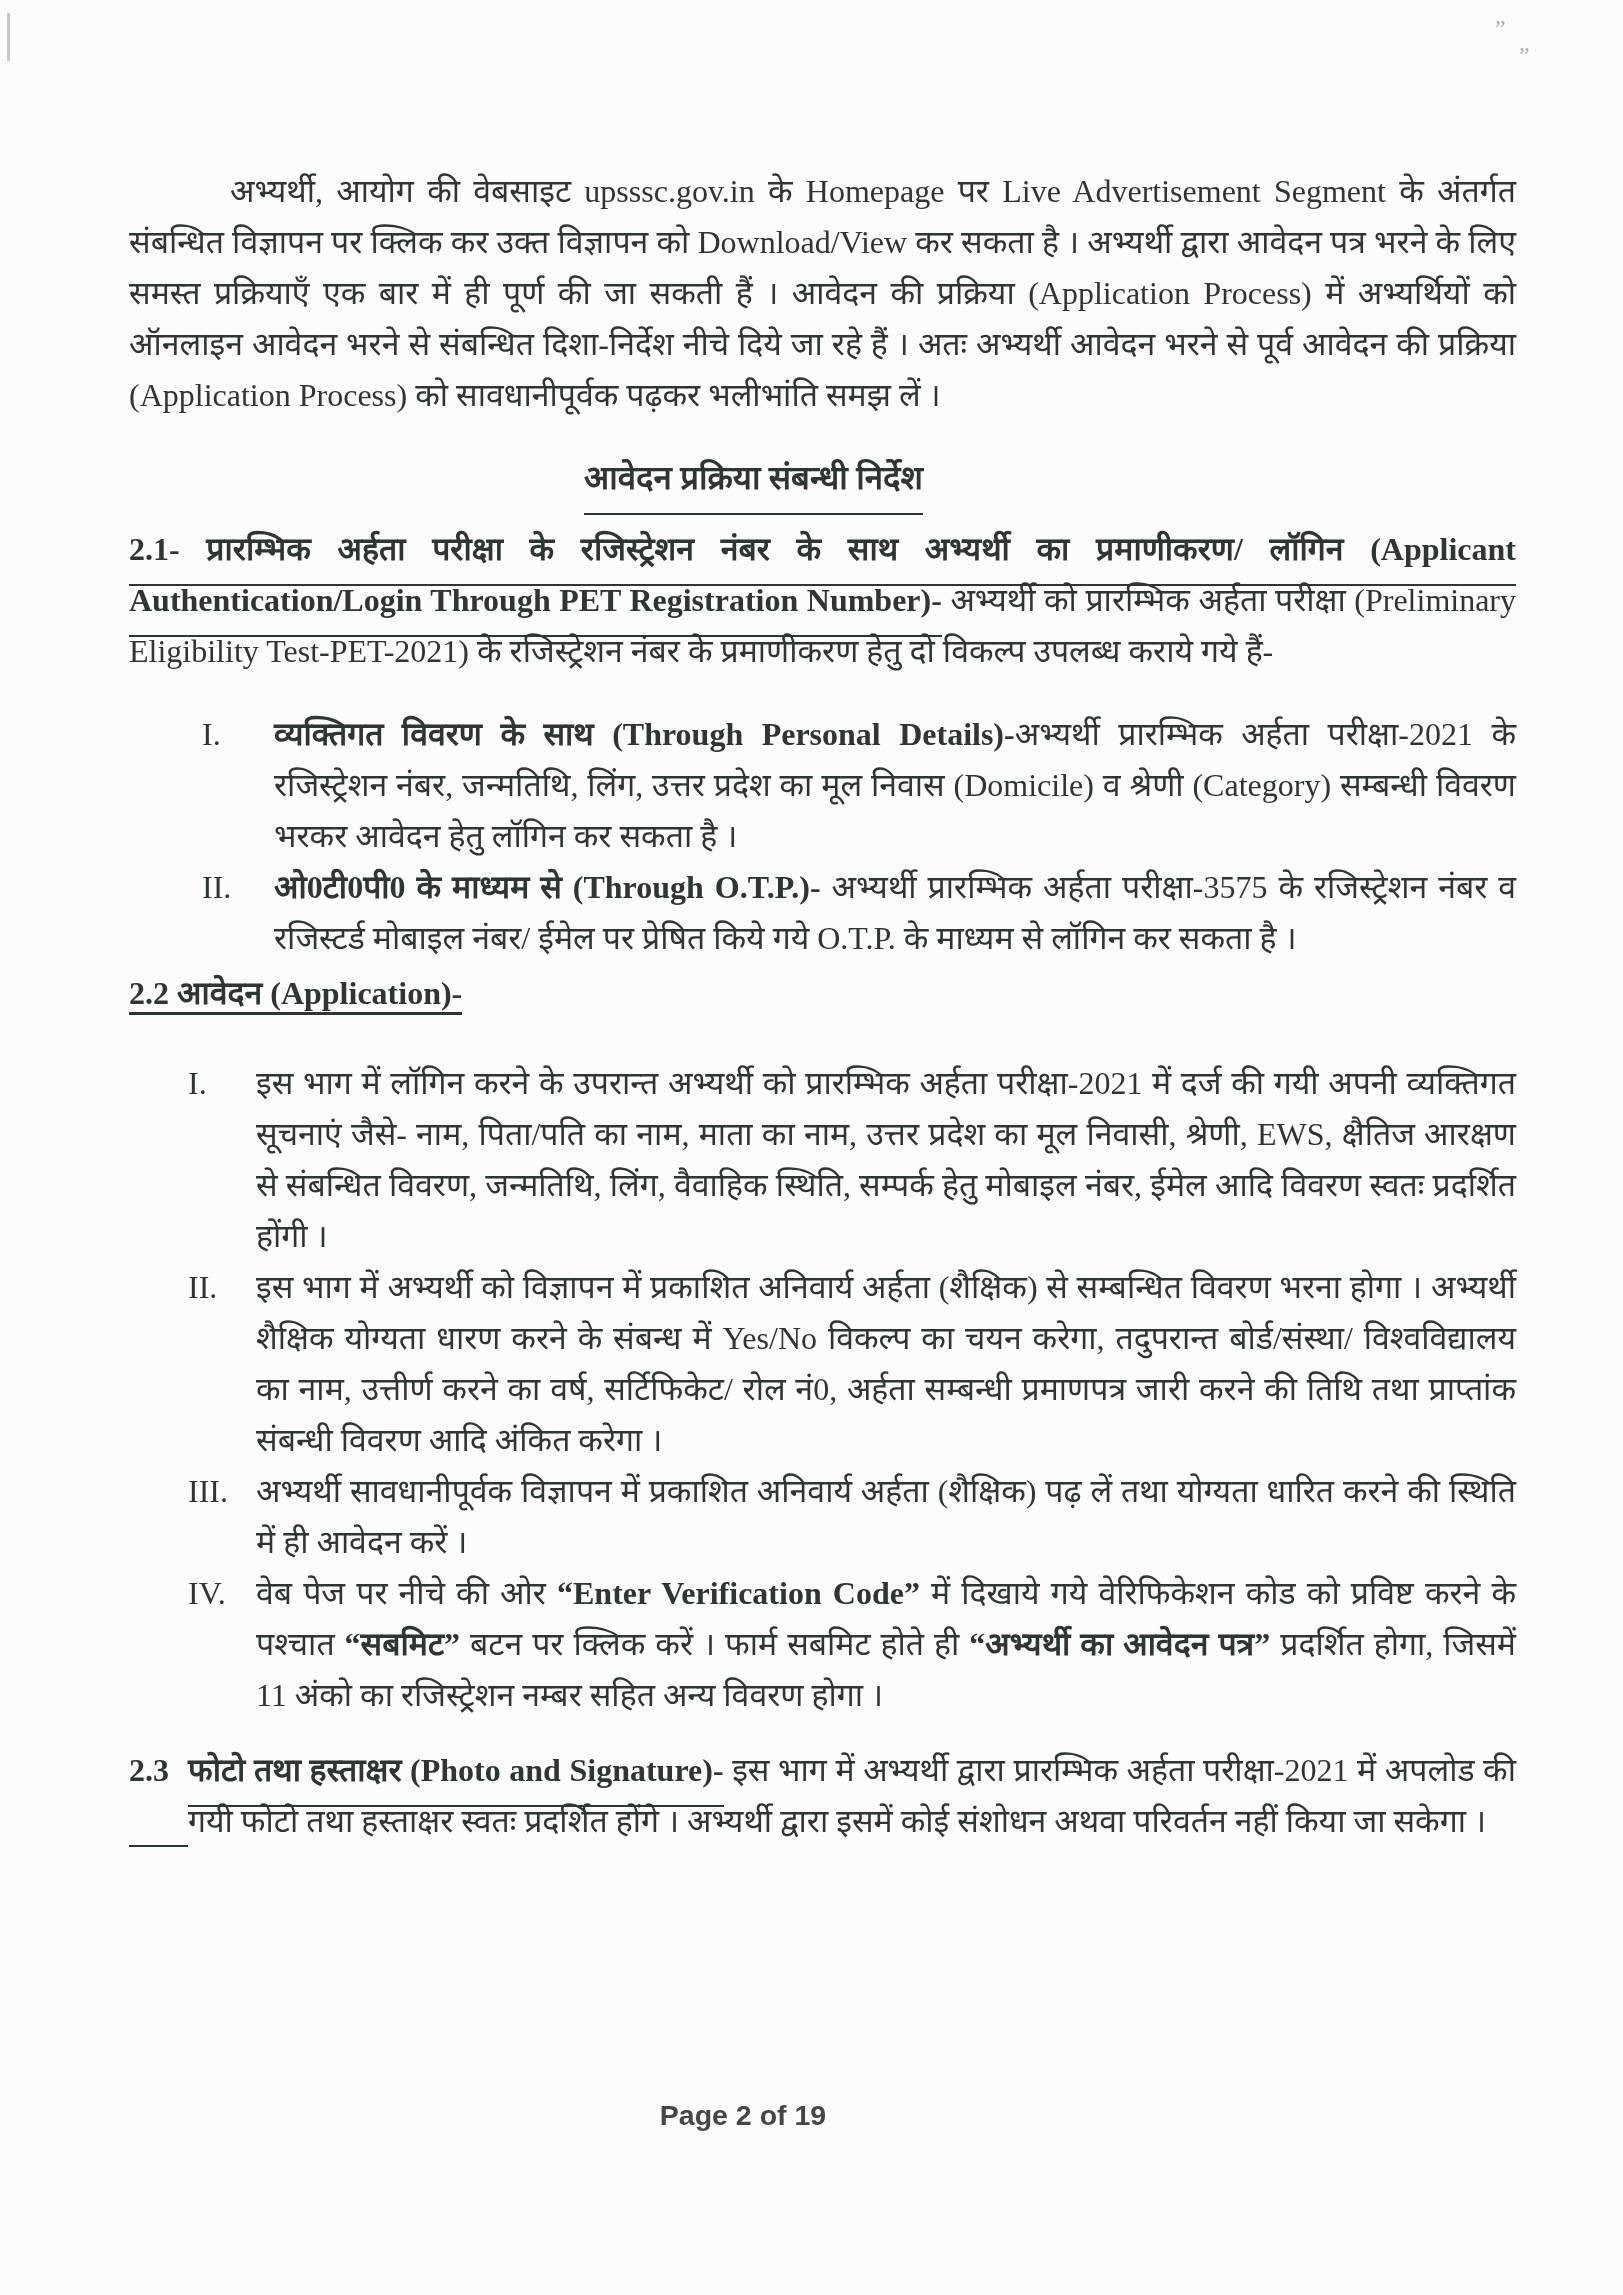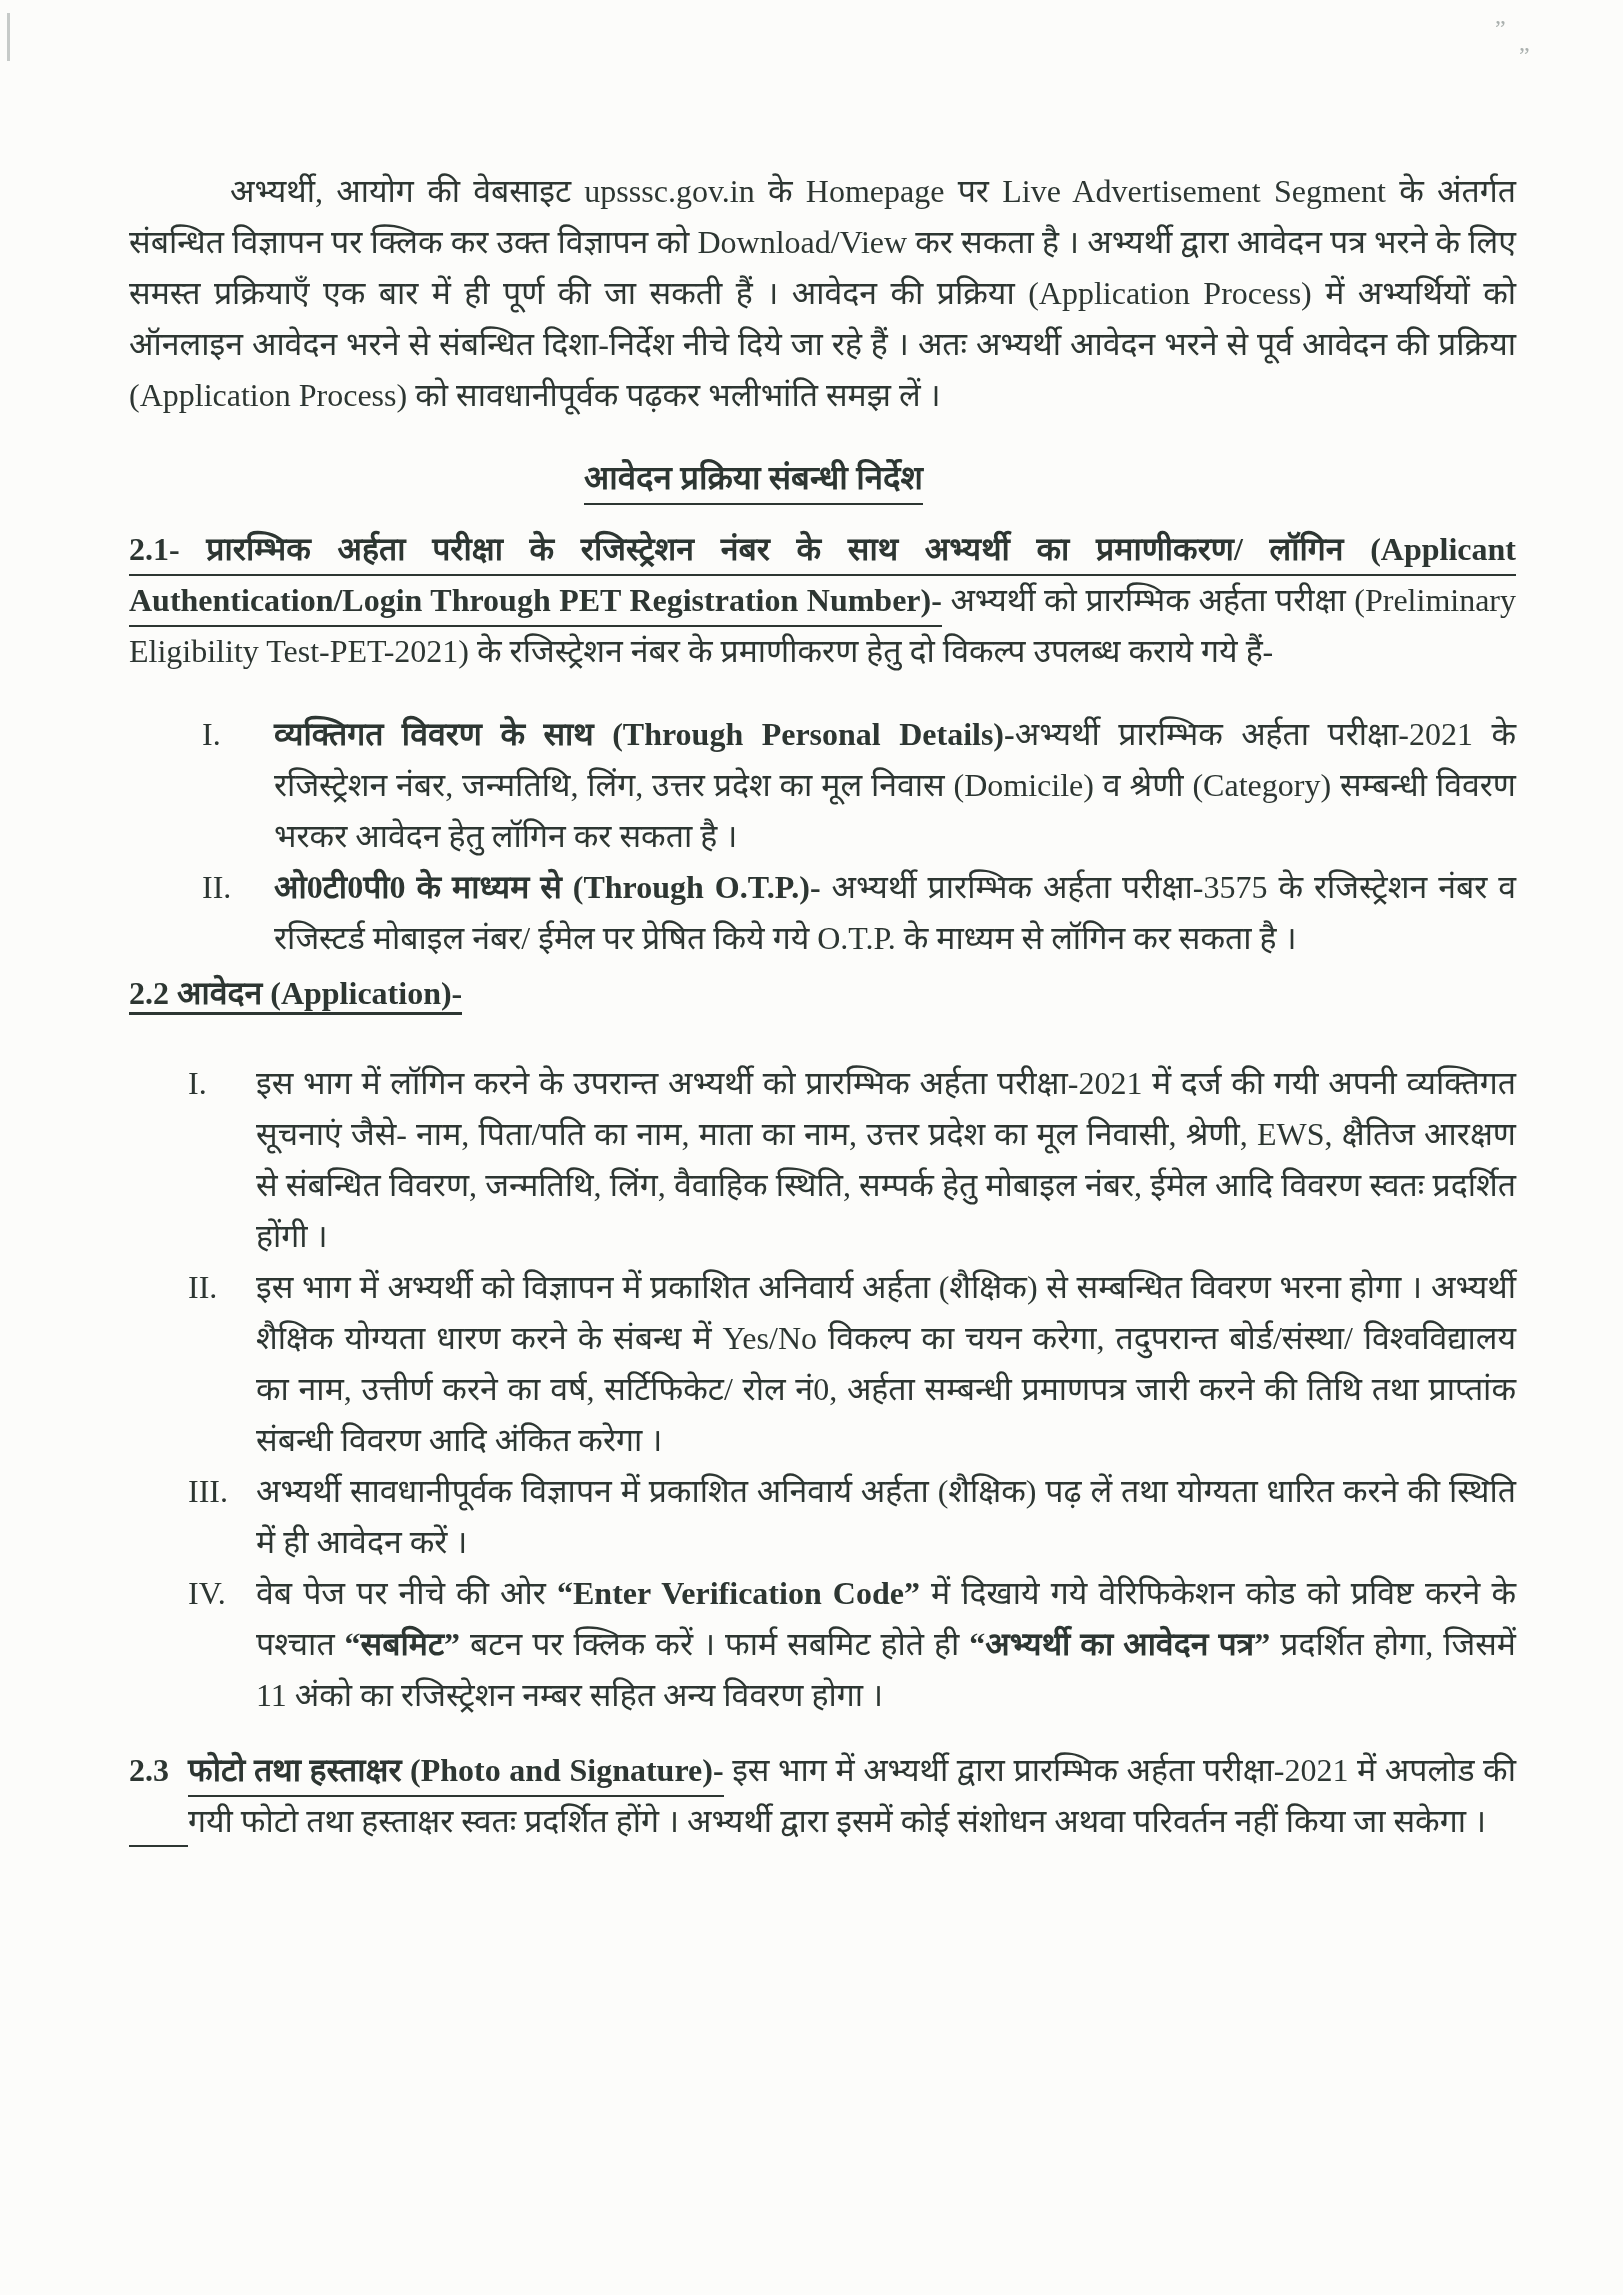--- a/index.html
+++ b/index.html
@@ -2,21 +2,21 @@
 <html style="font-size:14.7px"><head>
 <meta charset="utf-8">
 <style>
   html,body{margin:0;padding:0;background:#ffffff;}
   .page{position:relative;width:1624px;height:2296px;background:#fcfcfa;color:#2d3632;
         font-family:"Liberation Serif","DejaVu Serif",serif;overflow:hidden;}
   .content{position:absolute;left:129px;top:134px;width:1387px;font-size:32px;line-height:51px;}
   .para{text-align:justify;}
   .intro{text-indent:101px;}
   .b{font-weight:700;}
-  .u{border-bottom:2.8px solid #2d3632;padding-bottom:7px;}
+  .u{border-bottom:2.8px solid #2d3632;padding-bottom:17px;}
   .u-thick{border-bottom:3.7px solid #2d3632;padding-bottom:1.8px;}
   .heading-wrap{text-align:center;padding-right:138px;margin-top:26px;margin-bottom:20px;font-size:33px;}
   .sec21-para{margin-top:5.5px;}
   .li{display:flex;}
   .list-21{margin-left:73px;}
   .list-21 .num{flex:0 0 72px;}
   .list-22{margin-left:59px;}
   .list-22 .num{flex:0 0 68px;}
   .li .body{flex:1;text-align:justify;}
   .sec22-head{margin-top:3.7px;margin-bottom:39px;}
@@ -81,14 +81,15 @@
     </div>
 
     <div class="sec23">
         <span class="num u">2.3</span>
         <span class="body"><span class="b u">फोटो तथा हस्ताक्षर (Photo and Signature)-</span><span> इस भाग में अभ्यर्थी द्वारा प्रारम्भिक अर्हता परीक्षा-2021 में अपलोड की गयी फोटो तथा हस्ताक्षर स्वतः प्रदर्शित होंगे । अभ्यर्थी द्वारा इसमें कोई संशोधन अथवा परिवर्तन नहीं किया जा सकेगा ।</span>
     </span>
       </div>
 
   </div>
 
+  <div class="footer"><span>Page 2 of 19</span></div>
 </div>
 
 
 </body></html>

